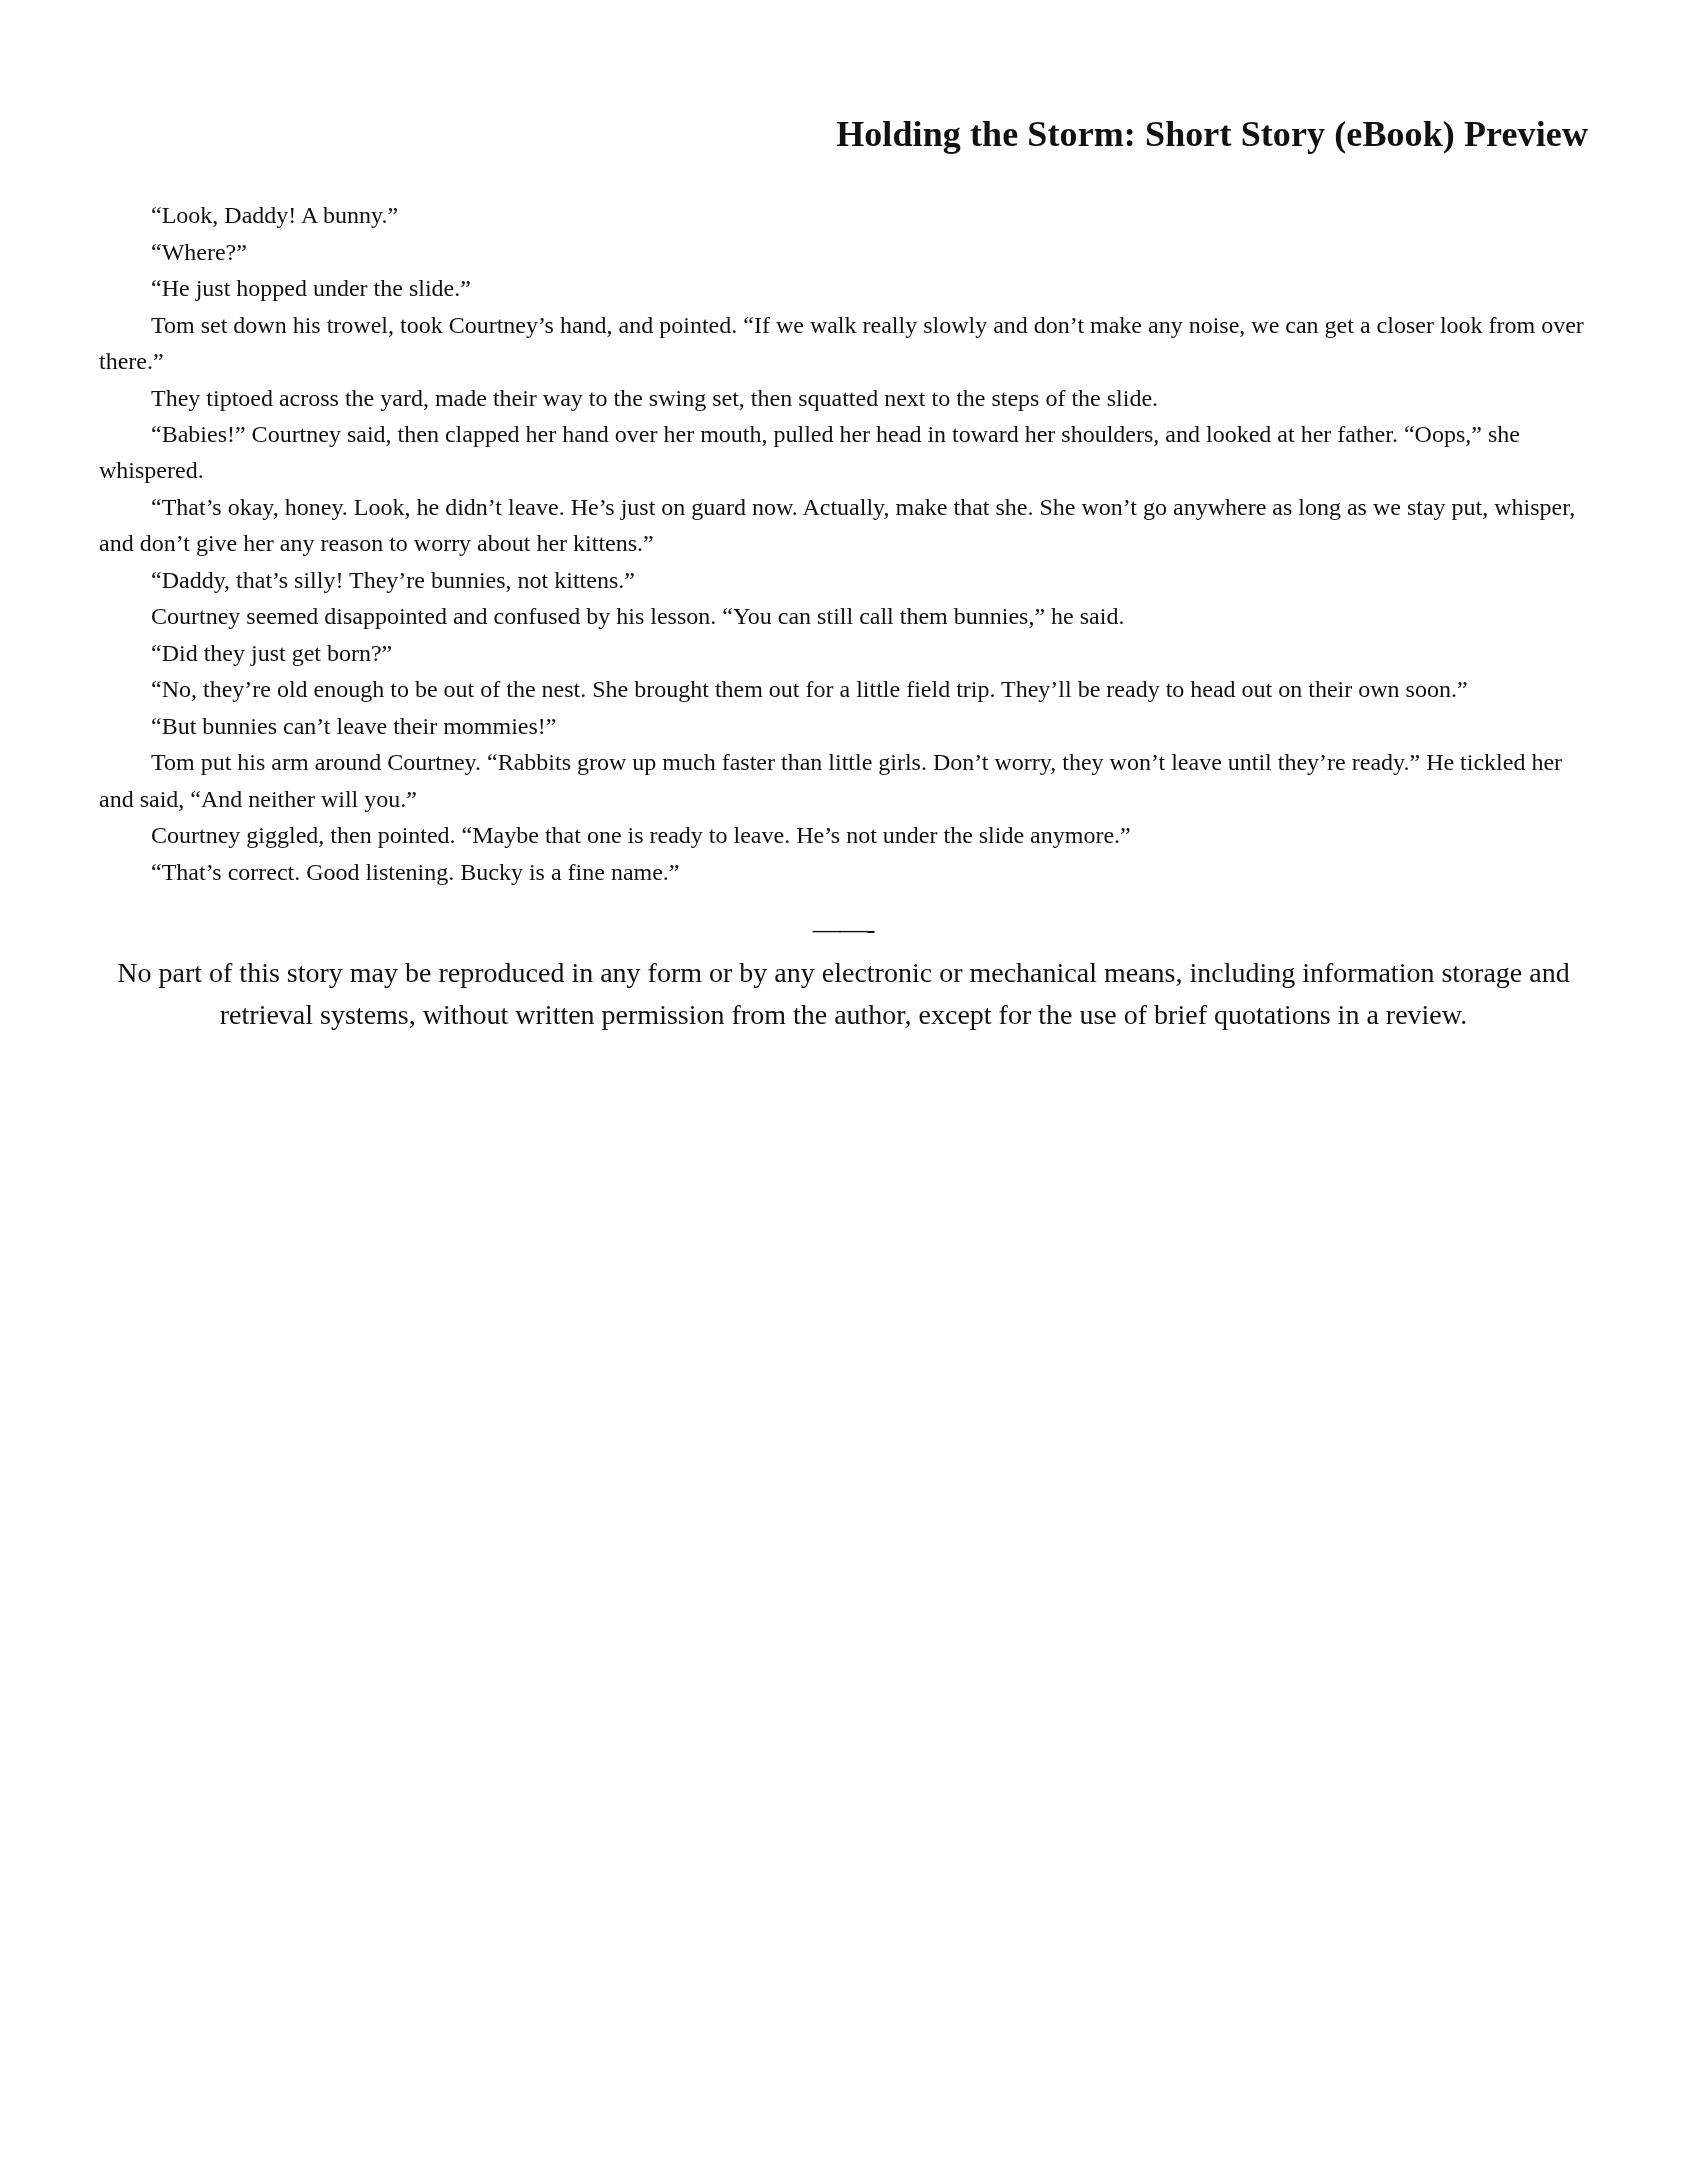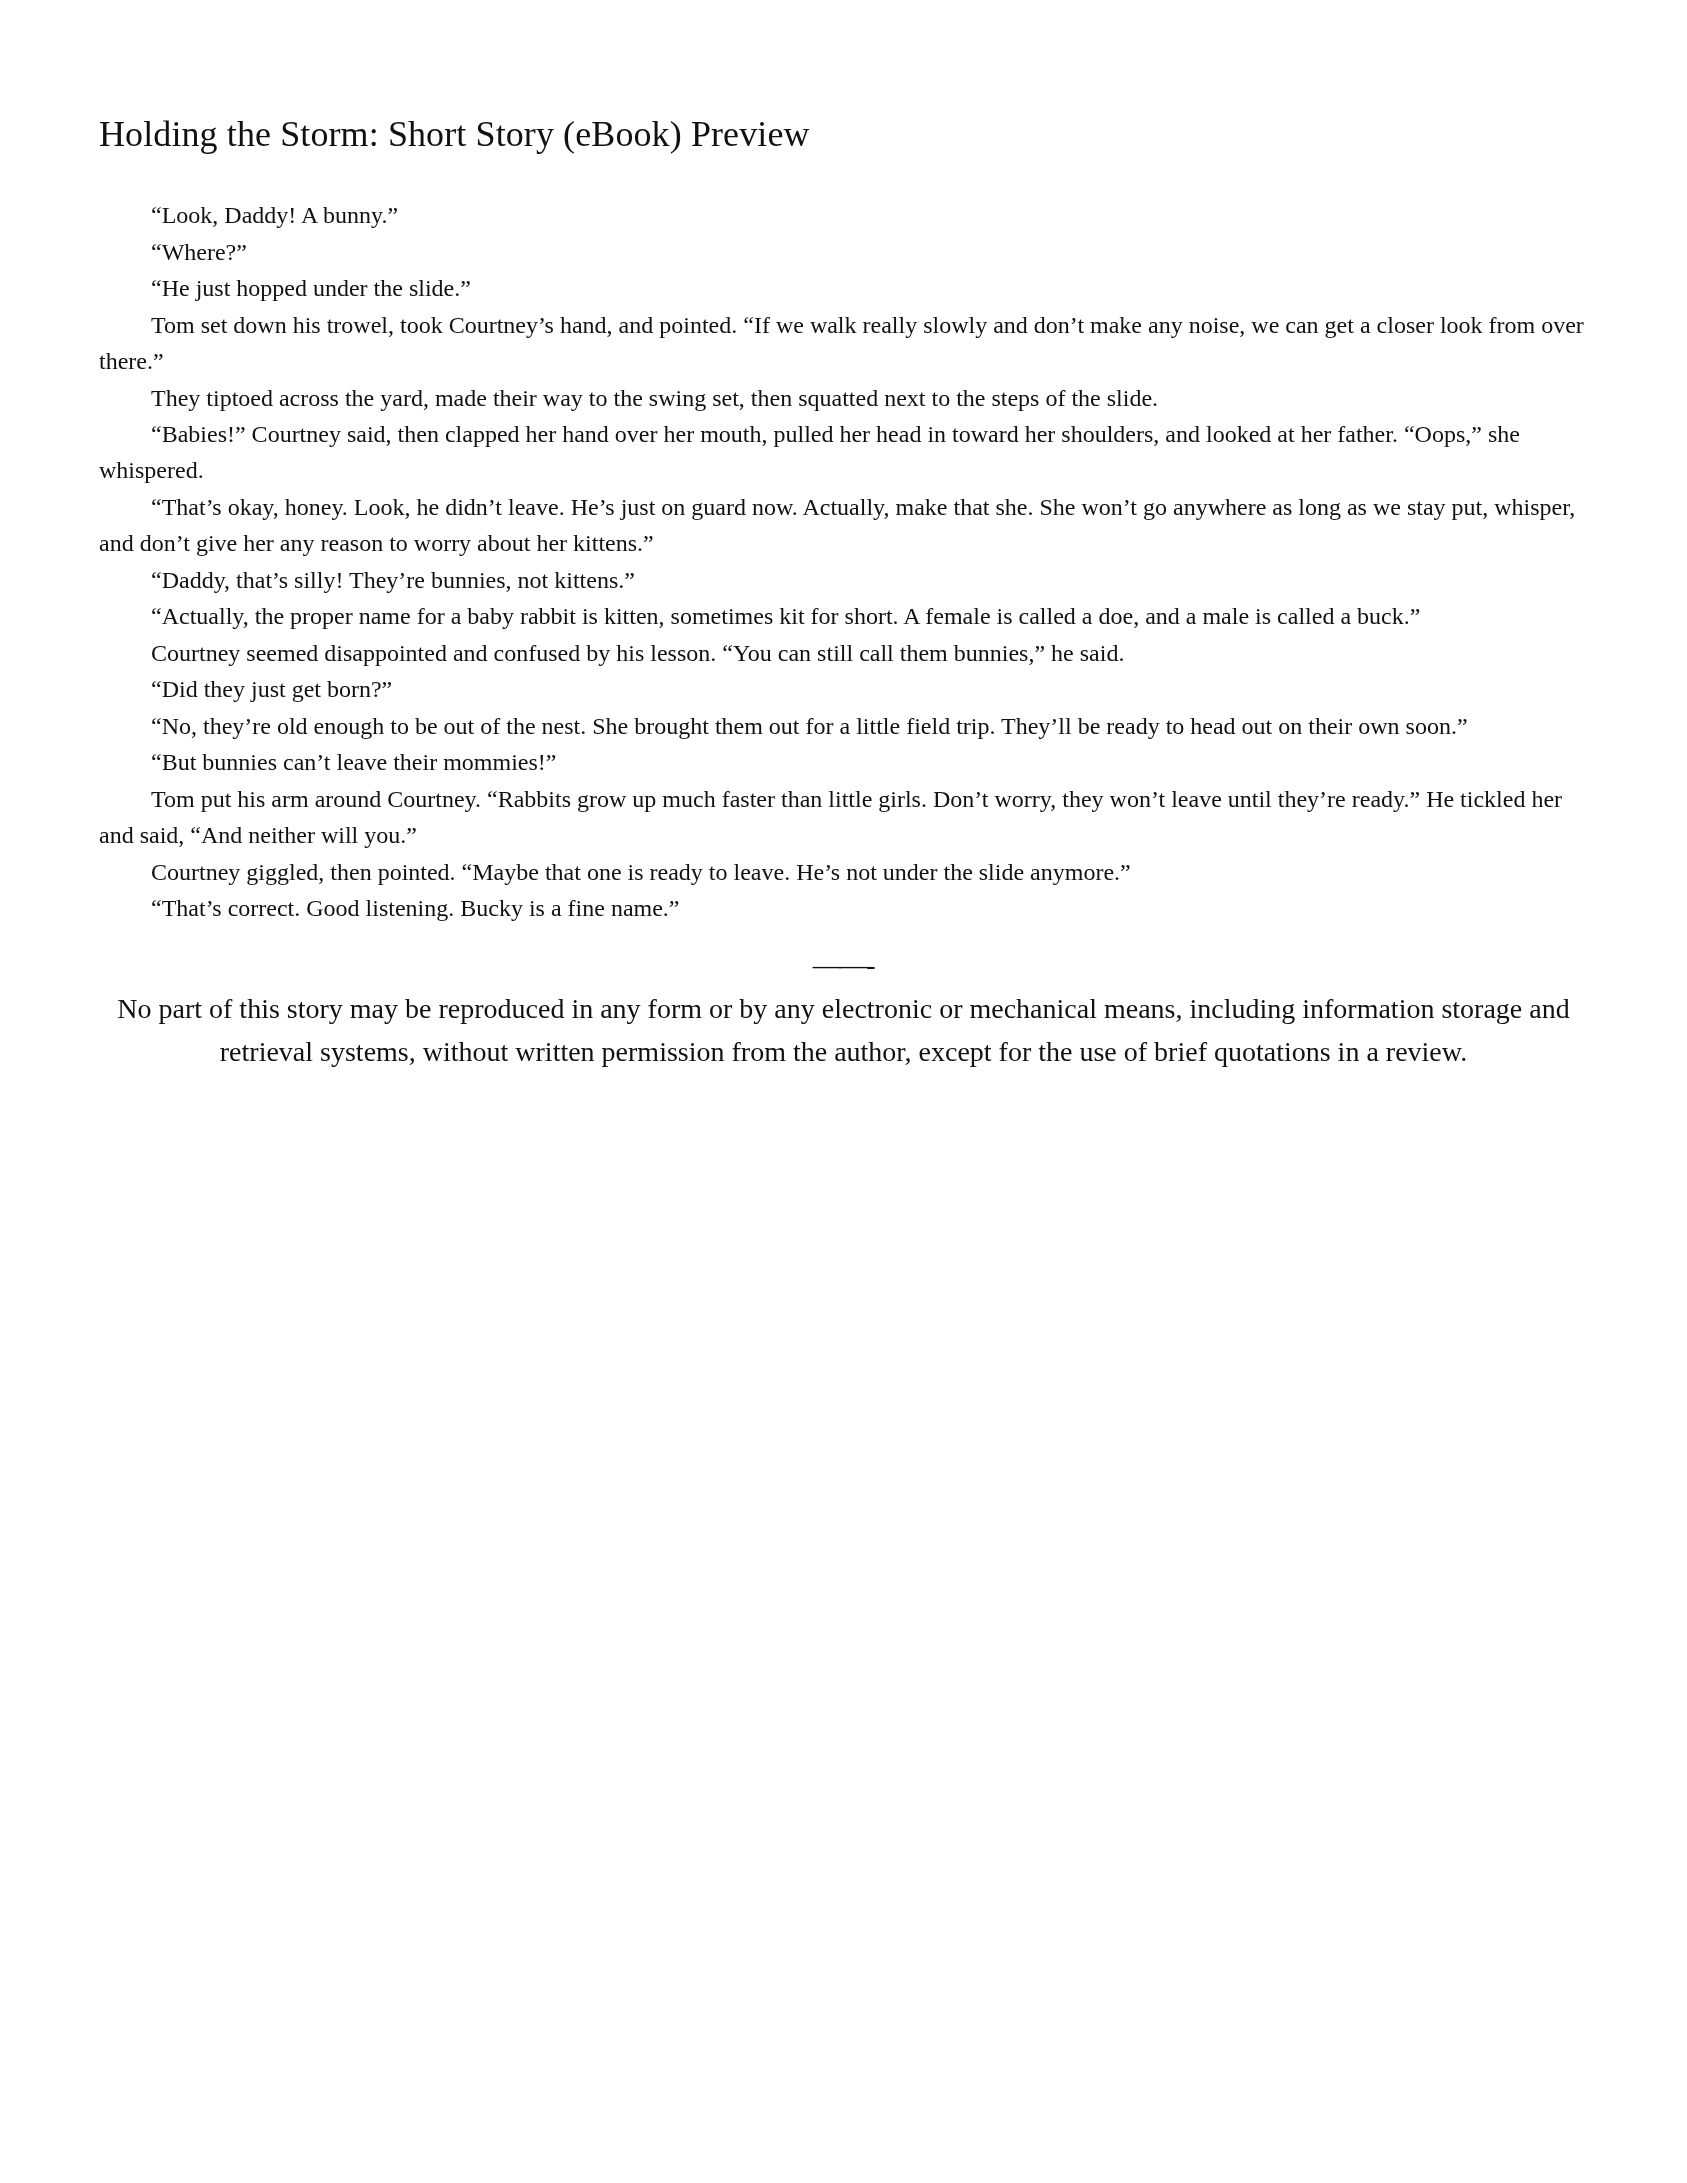--- a/index.html
+++ b/index.html
@@ -15,23 +15,23 @@
     -webkit-font-smoothing: antialiased;
   }
   .page {
     box-sizing: border-box;
     width: 1687px;
     height: 2183px;
     padding: 99px 99px 79px 99px;
     background: #ffffff;
   }
   .doc-title {
-    text-align: left;
+    text-align: right;
     font-size: 36px;
-    font-weight: normal;
+    font-weight: bold;
     letter-spacing: 0.1px;
     margin: 13.2px 0 40px 0;
     line-height: 1.25;
   }
   .body-text {
     font-size: 24px;
     line-height: 1.52;
     text-align: left;
   }
   .body-text p {
@@ -64,21 +64,20 @@
 
   <div class="body-text">
     <p>“Look, Daddy! A bunny.”</p>
     <p>“Where?”</p>
     <p>“He just hopped under the slide.”</p>
     <p>Tom set down his trowel, took Courtney’s hand, and pointed. “If we walk really slowly and don’t make any noise, we can get a closer look from over there.”</p>
     <p>They tiptoed across the yard, made their way to the swing set, then squatted next to the steps of the slide.</p>
     <p>“Babies!” Courtney said, then clapped her hand over her mouth, pulled her head in toward her shoulders, and looked at her father. “Oops,” she whispered.</p>
     <p>“That’s okay, honey. Look, he didn’t leave. He’s just on guard now. Actually, make that she. She won’t go anywhere as long as we stay put, whisper, and don’t give her any reason to worry about her kittens.”</p>
     <p>“Daddy, that’s silly! They’re bunnies, not kittens.”</p>
-    <p>“Actually, the proper name for a baby rabbit is kitten, sometimes kit for short. A female is called a doe, and a male is called a buck.”</p>
     <p>Courtney seemed disappointed and confused by his lesson. “You can still call them bunnies,” he said.</p>
     <p>“Did they just get born?”</p>
     <p>“No, they’re old enough to be out of the nest. She brought them out for a little field trip. They’ll be ready to head out on their own soon.”</p>
     <p>“But bunnies can’t leave their mommies!”</p>
     <p>Tom put his arm around Courtney. “Rabbits grow up much faster than little girls. Don’t worry, they won’t leave until they’re ready.” He tickled her and said, “And neither will you.”</p>
     <p>Courtney giggled, then pointed. “Maybe that one is ready to leave. He’s not under the slide anymore.”</p>
     <p>“That’s correct. Good listening. Bucky is a fine name.”</p>
   </div>
 
   <div class="divider">——-</div>

